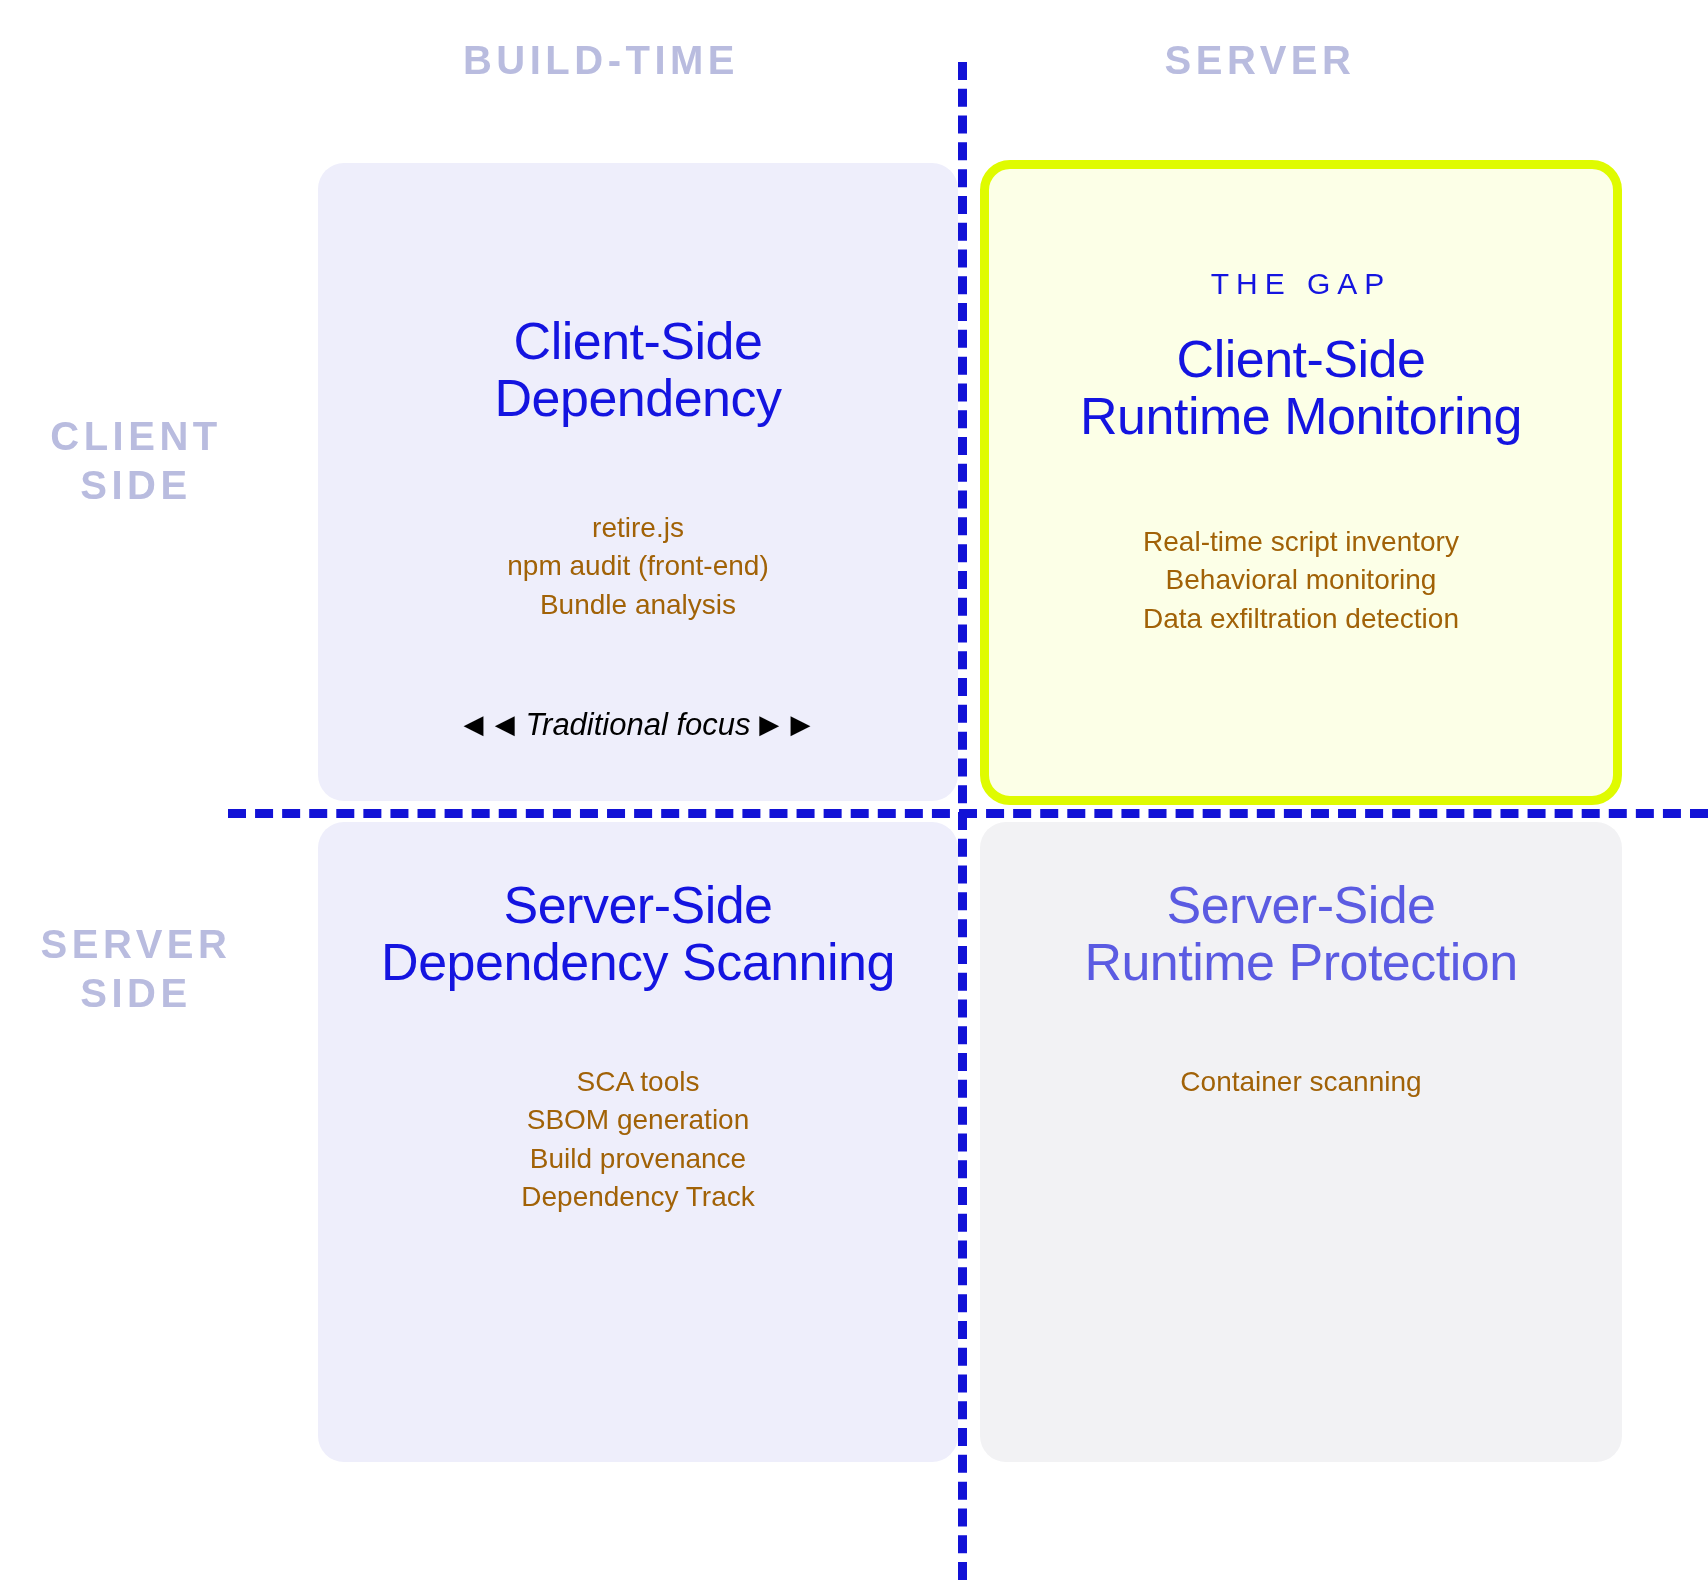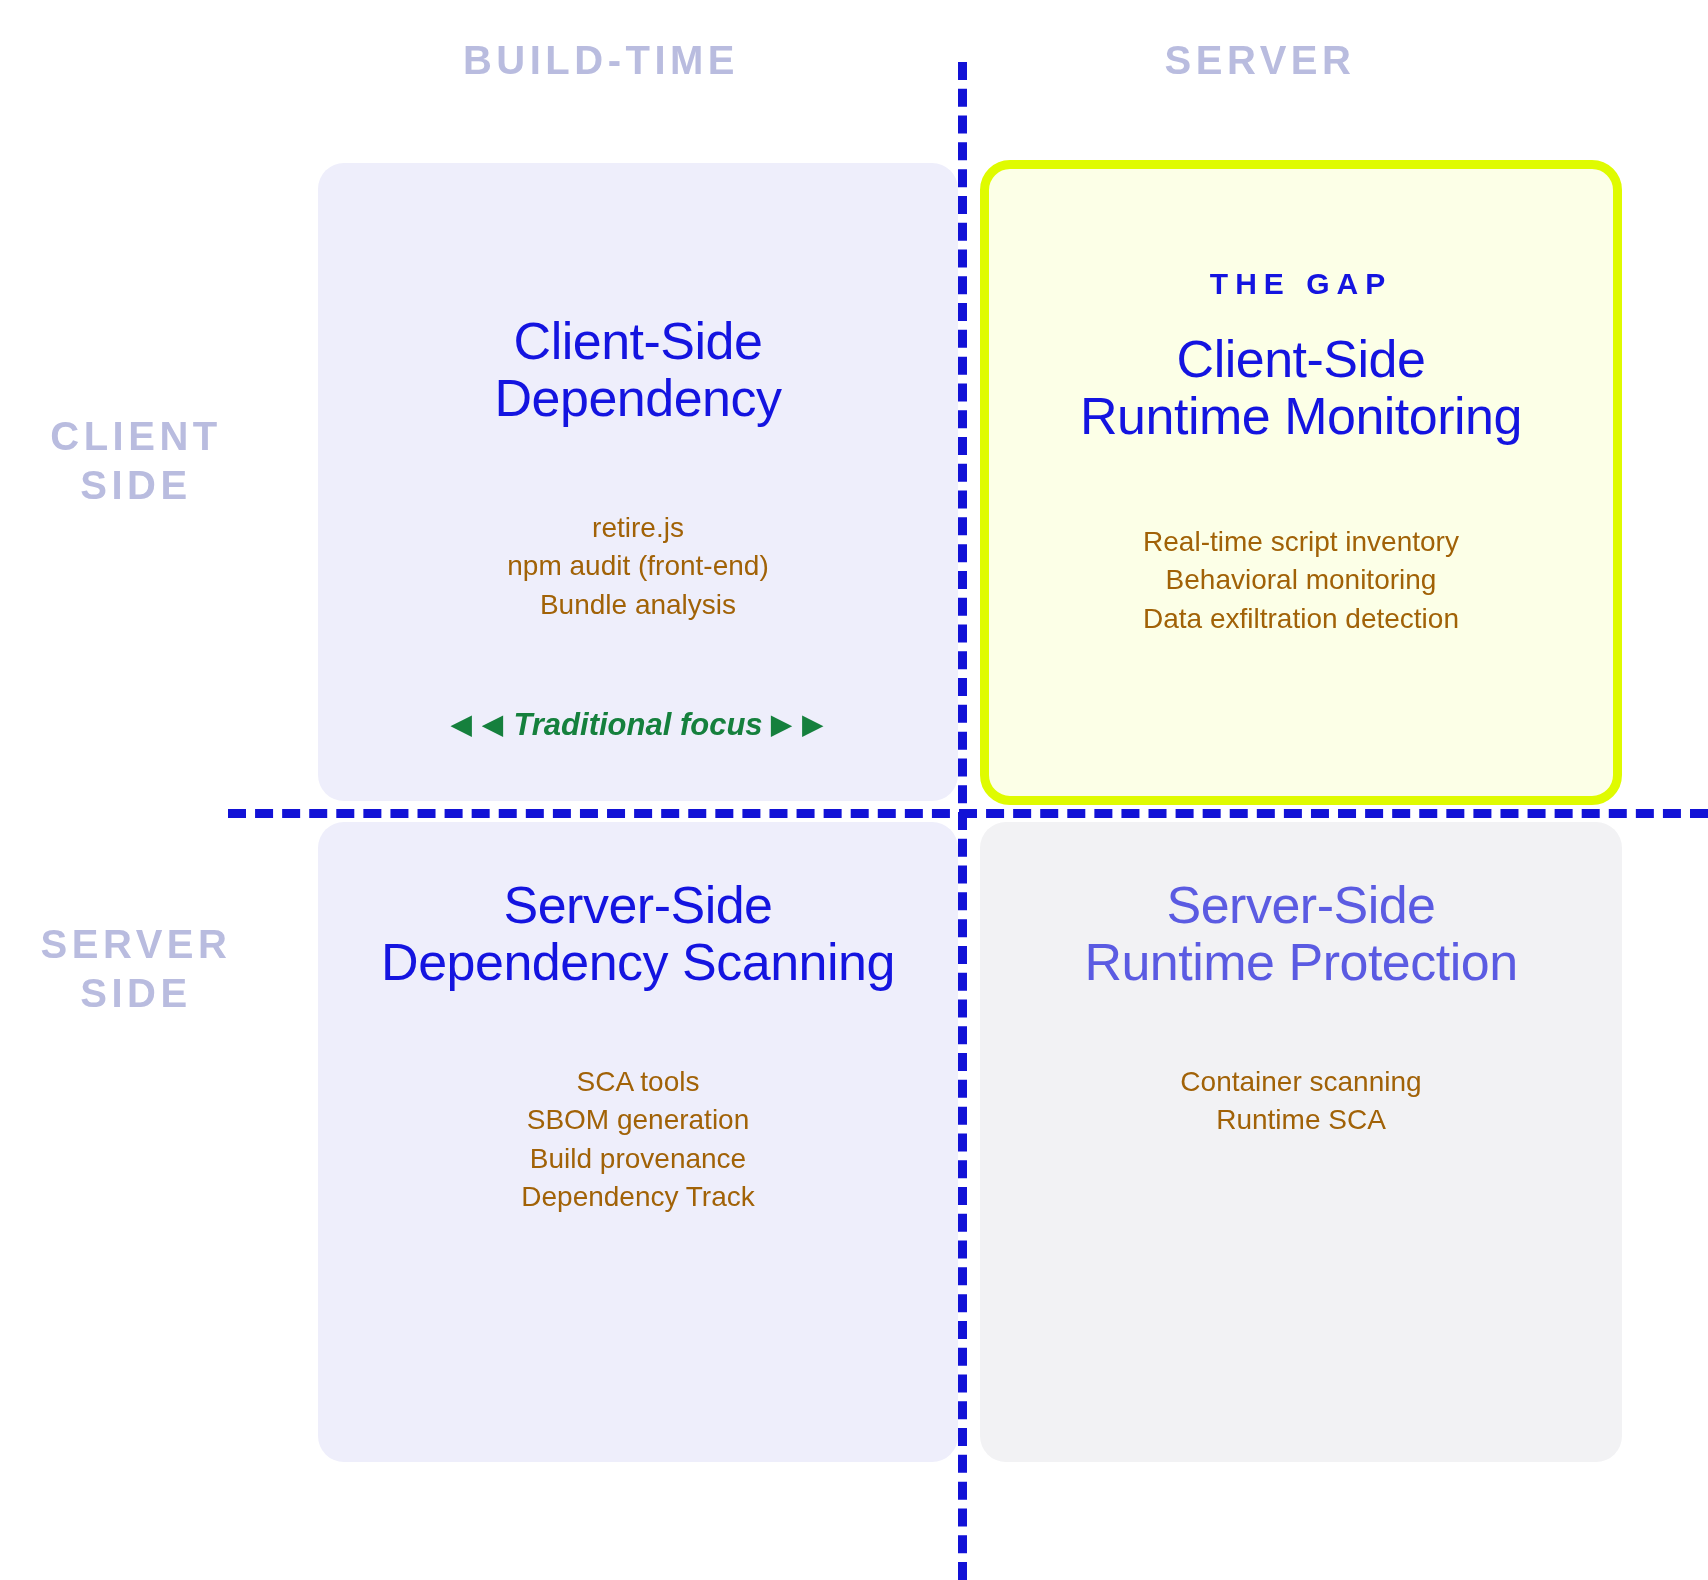--- a/index.html
+++ b/index.html
@@ -105,21 +105,21 @@
   #card-br {
     left: 980px;
     top: 822px;
     width: 642px;
     height: 640px;
     background: #f2f2f4;
   }
 
   .eyebrow {
     font-size: 30px;
-    font-weight: bold;
+    font-weight: normal;
     letter-spacing: 7px;
     color: #1414e0;
     margin: 0;
     padding-top: 100px;
     line-height: 1;
   }
 
   .card-title {
     font-size: 52px;
     font-weight: normal;
@@ -146,23 +146,23 @@
   #card-tr .item-list { padding-top: 78px; }
   #card-bl .item-list { padding-top: 72px; }
   #card-br .item-list { padding-top: 72px; }
 
   .footnote {
     position: absolute;
     left: 0;
     right: 0;
     bottom: 58px;
     font-size: 31px;
-    font-weight: bold;
+    font-weight: normal;
     font-style: italic;
-    color: #15803d;
+    color: #000000;
     white-space: nowrap;
   }
   .footnote .arrow {
     font-style: normal;
     font-size: 26px;
     letter-spacing: 2px;
     vertical-align: 2px;
   }
 </style>
 </head>
@@ -228,17 +228,16 @@
     </ul>
   </div>
 
   <div id="card-br" class="card">
     <div class="card-title">
       <div>Server-Side</div>
       <div>Runtime Protection</div>
     </div>
     <ul class="item-list">
       <li>Container scanning</li>
-      <li>Runtime SCA</li>
     </ul>
   </div>
 
 </div>
 
 </body></html>

